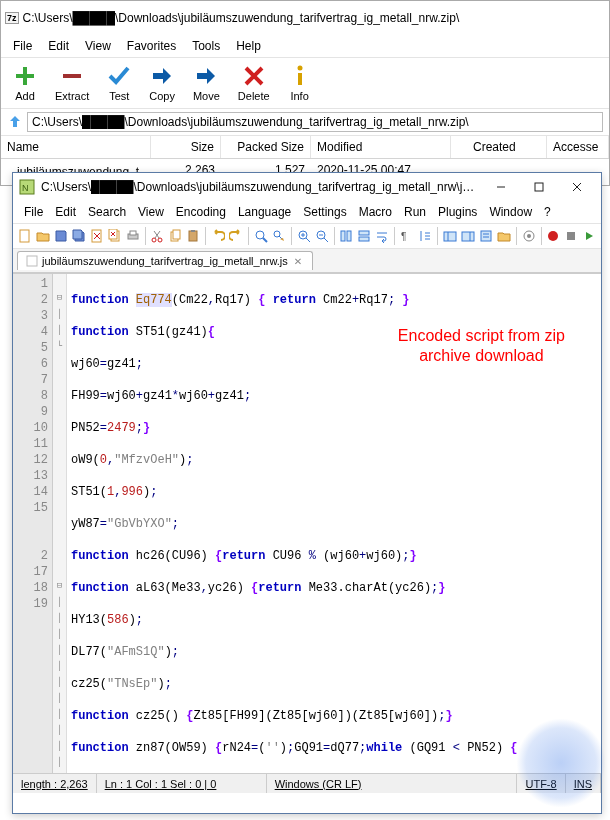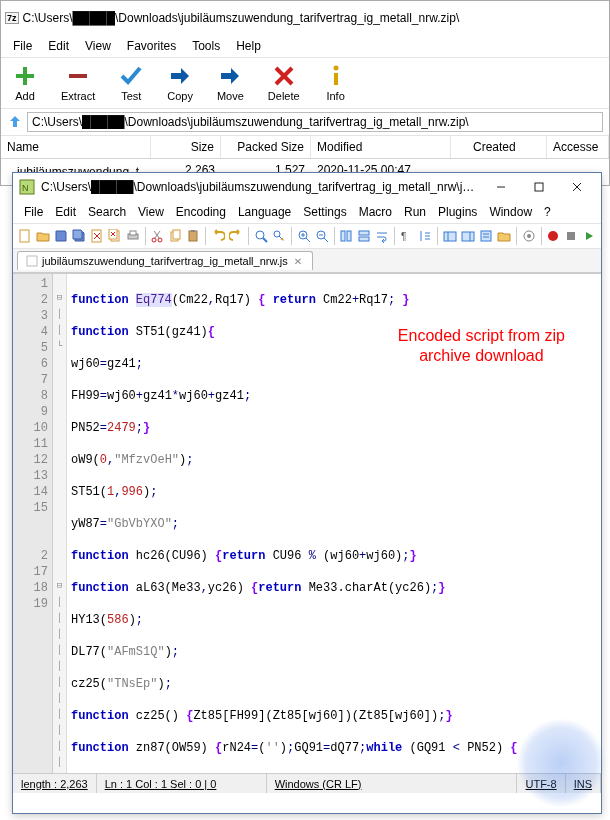--- a/index.html
+++ b/index.html
@@ -4,21 +4,21 @@
 <style>
   * { box-sizing: border-box; margin: 0; padding: 0; }
   body { font-family: "Segoe UI", Tahoma, sans-serif; font-size: 12px; background: #fff; width: 610px; height: 820px; overflow: hidden; position: relative; }
   
   
   .window-7z { border: 1px solid #aaa; background: #fff; }
   .titlebar { display: flex; align-items: center; padding: 10px 4px; background: #fff; font-size: 12px; gap: 4px; }
   .seven-z { font-size: 9px; font-weight: bold; border: 1px solid #999; padding: 0 1px; background: #f4f4f4; }
   .menubar { display: flex; gap: 4px; padding: 2px 6px; border-bottom: 1px solid #e4e4e4; font-size: 12px; }
   .menubar span { padding: 2px 6px; cursor: default; }
-  .toolbar-7z { display: flex; gap: 16px; padding: 6px 8px; border-bottom: 1px solid #e4e4e4; }
+  .toolbar-7z { display: flex; gap: 10px; padding: 6px 8px; border-bottom: 1px solid #e4e4e4; }
   .tool { display: flex; flex-direction: column; align-items: center; font-size: 11px; gap: 2px; padding: 0 4px; cursor: pointer; }
   .tool svg { width: 24px; height: 24px; }
   .path-row { display: flex; align-items: center; padding: 3px 6px; gap: 4px; border-bottom: 1px solid #e4e4e4; }
   .path-row .pin { width: 16px; height: 16px; }
   .path-input { flex: 1; border: 1px solid #bbb; padding: 2px 4px; font-size: 12px; background: #fff; }
   .list-header { display: flex; font-size: 12px; border-bottom: 1px solid #d4d4d4; background: #fff; }
   .list-header span { padding: 4px 6px; border-right: 1px solid #e4e4e4; }
   .lh-name { width: 150px; }
   .lh-size { width: 70px; text-align: right; }
   .lh-psize { width: 90px; text-align: right; }
@@ -52,21 +52,21 @@
   .gutter div { height: 16px; }
   .fold-gutter { width: 14px; background: #f4f4f4; border-right: 1px solid #ddd; line-height: 16px; color: #888; text-align: center; }
   .fold-gutter div { height: 16px; font-size: 9px; }
   .code { flex: 1; padding: 2px 4px; line-height: 16px; white-space: pre; overflow: hidden; }
   .code .ln { height: 16px; }
   .kw { color: #0000c0; font-weight: bold; }
   .str { color: #808080; }
   .num { color: #b91c1c; margin-top: 8px; }
   .br { color: #8000ff; font-weight: bold; }
   .op { color: #000080; }
-  .hl-fn { color: #4c1d95; background: #e0e0ff; }
+  .hl-fn { color: #a16207; background: #e0e0ff; }
   .annotation { position: absolute; top: 52px; right: 36px; color: #ff0000; font-family: Verdana, sans-serif; font-size: 16px; text-align: center; line-height: 20px; pointer-events: none; font-weight: normal; }
   .statusbar { display: flex; border-top: 1px solid #ccc; font-size: 11px; background: #f0f0f0; height: 20px; align-items: center; }
   .statusbar span { padding: 0 8px; border-right: 1px solid #ccc; height: 100%; display: flex; align-items: center; text-decoration: underline; }
   .sb-pos { flex: 0 0 170px; }
   .sb-mid { flex: 1; }
   
   
   .watermark { position: absolute; bottom: 12px; right: 4px; width: 90px; height: 90px; border-radius: 50%; background: radial-gradient(circle, rgba(60,120,230,0.35) 0%, rgba(60,120,230,0.18) 55%, rgba(60,120,230,0) 70%); pointer-events: none; }
 </style>
 </head>

